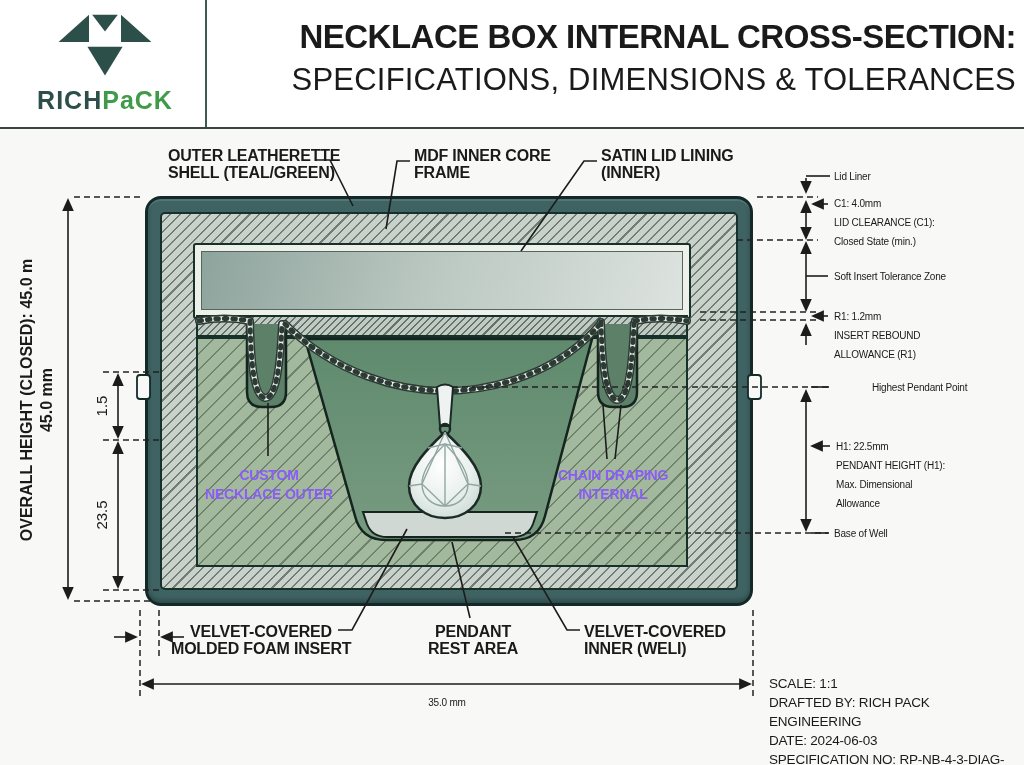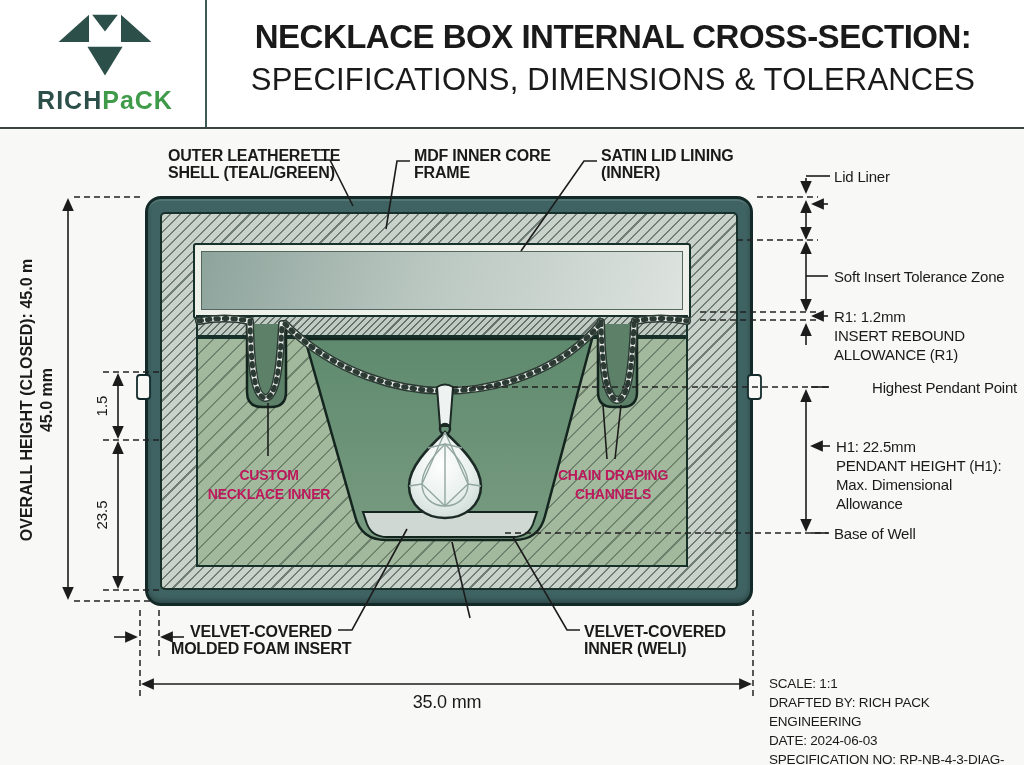--- a/index.html
+++ b/index.html
@@ -5,45 +5,45 @@
   html,body{margin:0;padding:0;background:#e8e8e6;}
   .page{position:relative;width:1024px;height:765px;background:#f8f8f6;overflow:hidden;
         font-family:"Liberation Sans",sans-serif;color:#1a1a1a;}
   
   .header{position:absolute;left:0;top:0;width:1024px;height:127px;background:#ffffff;}
   .logo-icon{position:absolute;left:57px;top:10px;width:96px;height:72px;}
   .wordmark{position:absolute;left:0px;top:86px;width:210px;text-align:center;
             font-size:25px;font-weight:bold;letter-spacing:1px;}
   .wordmark .p1{color:#2d4f49;} .wordmark .p2{color:#3f9b4a;}
   .vdiv{position:absolute;left:205px;top:0px;width:2px;height:127px;background:#3e5a54;}
-  .titles{position:absolute;left:210px;top:18px;width:806px;text-align:center;}
+  .titles{position:absolute;left:210px;top:18px;width:806px;text-align:right;}
   .t1{font-size:33px;font-weight:bold;letter-spacing:-0.5px;white-space:nowrap;}
   .t2{font-size:31px;font-weight:400;letter-spacing:0.2px;margin-top:6px;white-space:nowrap;}
   .hrule{position:absolute;left:0;top:127px;width:1024px;height:2px;background:#39454​1;background:#394541;}
   
   .abs{position:absolute;box-sizing:border-box;}
   .shell{left:145px;top:196px;width:608px;height:410px;background:#3e6362;
          border:3px solid #122927;border-radius:16px;
          box-shadow:inset 0 2px 0 rgba(255,255,255,.12), inset 0 -3px 4px rgba(0,0,0,.25);}
   .mdf{left:160px;top:212px;width:578px;height:378px;border:2px solid #17302a;border-radius:5px;
        background:#c8d2cb;
        background-image:repeating-linear-gradient(135deg,rgba(26,42,32,0) 0 5.5px,rgba(26,42,32,.5) 5.5px 7px);}
   .satin-frame{left:193px;top:243px;width:498px;height:76px;background:#edf1ea;border:2px solid #17302a;border-radius:3px;}
   .satin{left:201px;top:251px;width:482px;height:59px;border:1px solid #536660;
          background:linear-gradient(105deg,#8da49c 0%,#b9c6c0 45%,#dde3df 100%);}
   .band{left:196px;top:315px;width:492px;height:22px;border:2px solid #17302a;background:#c0cbc4;
         background-image:repeating-linear-gradient(135deg,rgba(26,42,32,0) 0 3.5px,rgba(26,42,32,.55) 3.5px 5px);}
   .foam{left:196px;top:337px;width:492px;height:230px;border:2px solid #17302a;background:#a3b99d;
         background-image:repeating-linear-gradient(135deg,rgba(26,42,32,0) 0 10px,rgba(26,42,32,.38) 10px 11.5px);}
   
   .lbl{position:absolute;font-size:16px;font-weight:bold;line-height:17px;letter-spacing:-0.2px;white-space:nowrap;}
-  .rlbl{position:absolute;font-size:15px;font-weight:400;line-height:19px;letter-spacing:-0.2px;white-space:nowrap;}
+  .rlbl{position:absolute;font-size:10px;font-weight:400;line-height:19px;letter-spacing:-0.2px;white-space:nowrap;}
   .ctr{text-align:center;}
   .rot{position:absolute;white-space:nowrap;transform:translate(-50%,-50%) rotate(-90deg);text-align:center;}
-  .inner-lbl{position:absolute;font-size:14px;font-weight:bold;line-height:19px;color:#be185d;text-align:center;letter-spacing:-0.2px;}
+  .inner-lbl{position:absolute;font-size:14px;font-weight:bold;line-height:19px;color:#8b5cf6;text-align:center;letter-spacing:-0.2px;}
   .info{position:absolute;left:769px;top:674px;font-size:13.5px;line-height:19px;letter-spacing:-0.2px;}
   .overlay{position:absolute;left:0;top:0;}
 </style>
 </head>
 <body>
 
 <div class="page">
 
   <div class="header">
     <svg class="logo-icon" viewBox="0 0 120 90">
@@ -188,20 +188,25 @@
   <div class="lbl" style="left:601px;top:147px;">
     <div>SATIN LID LINING</div>
     <div>(INNER)</div>
   </div>
   <div class="lbl" style="left:414px;top:147px;">
     <div>MDF INNER CORE</div>
     <div>FRAME</div>
   </div>
 
   <div class="rlbl" style="left:834px;top:167px;">Lid Liner</div>
+  <div class="rlbl" style="left:834px;top:194px;">
+    <div>C1: 4.0mm</div>
+    <div>LID CLEARANCE (C1):</div>
+    <div>Closed State (min.)</div>
+  </div>
   <div class="rlbl" style="left:834px;top:267px;">Soft Insert Tolerance Zone</div>
   <div class="rlbl" style="left:834px;top:307px;">
     <div>R1: 1.2mm</div>
     <div>INSERT REBOUND</div>
     <div>ALLOWANCE (R1)</div>
   </div>
   <div class="rlbl" style="left:872px;top:378px;">Highest Pendant Point</div>
   <div class="rlbl" style="left:836px;top:437px;">
     <div>H1: 22.5mm</div>
     <div>PENDANT HEIGHT (H1):</div>
@@ -212,36 +217,40 @@
 
   <div class="rot" style="left:37px;top:400px;font-size:16px;font-weight:bold;line-height:20px;">
     <div>OVERALL HEIGHT (CLOSED): 45.0 m</div>
     <div>45.0 mm</div>
   </div>
   <div class="rot" style="left:101px;top:406px;font-size:15px;">1.5</div>
   <div class="rot" style="left:101px;top:515px;font-size:15px;">23.5</div>
 
   <div class="inner-lbl" style="left:189px;top:466px;width:160px;">
     <div>CUSTOM</div>
-    <div>NECKLACE INNER</div>
+    <div>NECKLACE OUTER</div>
   </div>
   <div class="inner-lbl" style="left:533px;top:466px;width:160px;">
     <div>CHAIN DRAPING</div>
-    <div>CHANNELS</div>
+    <div>INTERNAL</div>
   </div>
 
   <div class="lbl ctr" style="left:171px;top:623px;width:180px;">
     <div>VELVET-COVERED</div>
     <div>MOLDED FOAM INSERT</div>
   </div>
+  <div class="lbl ctr" style="left:413px;top:623px;width:120px;">
+    <div>PENDANT</div>
+    <div>REST AREA</div>
+  </div>
   <div class="lbl" style="left:584px;top:623px;">
     <div>VELVET-COVERED</div>
     <div>INNER (WELI)</div>
   </div>
-  <div class="rlbl ctr" style="left:397px;top:693px;width:100px;font-size:18px;">35.0 mm</div>
+  <div class="rlbl ctr" style="left:397px;top:693px;width:100px;font-size:10px;">35.0 mm</div>
 
   <div class="info">
     <div>SCALE: 1:1</div>
     <div>DRAFTED BY: RICH PACK ENGINEERING</div>
     <div>DATE: 2024-06-03</div>
     <div>SPECIFICATION NO: RP-NB-4-3-DIAG-001</div>
   </div>
 
 </div>
 

